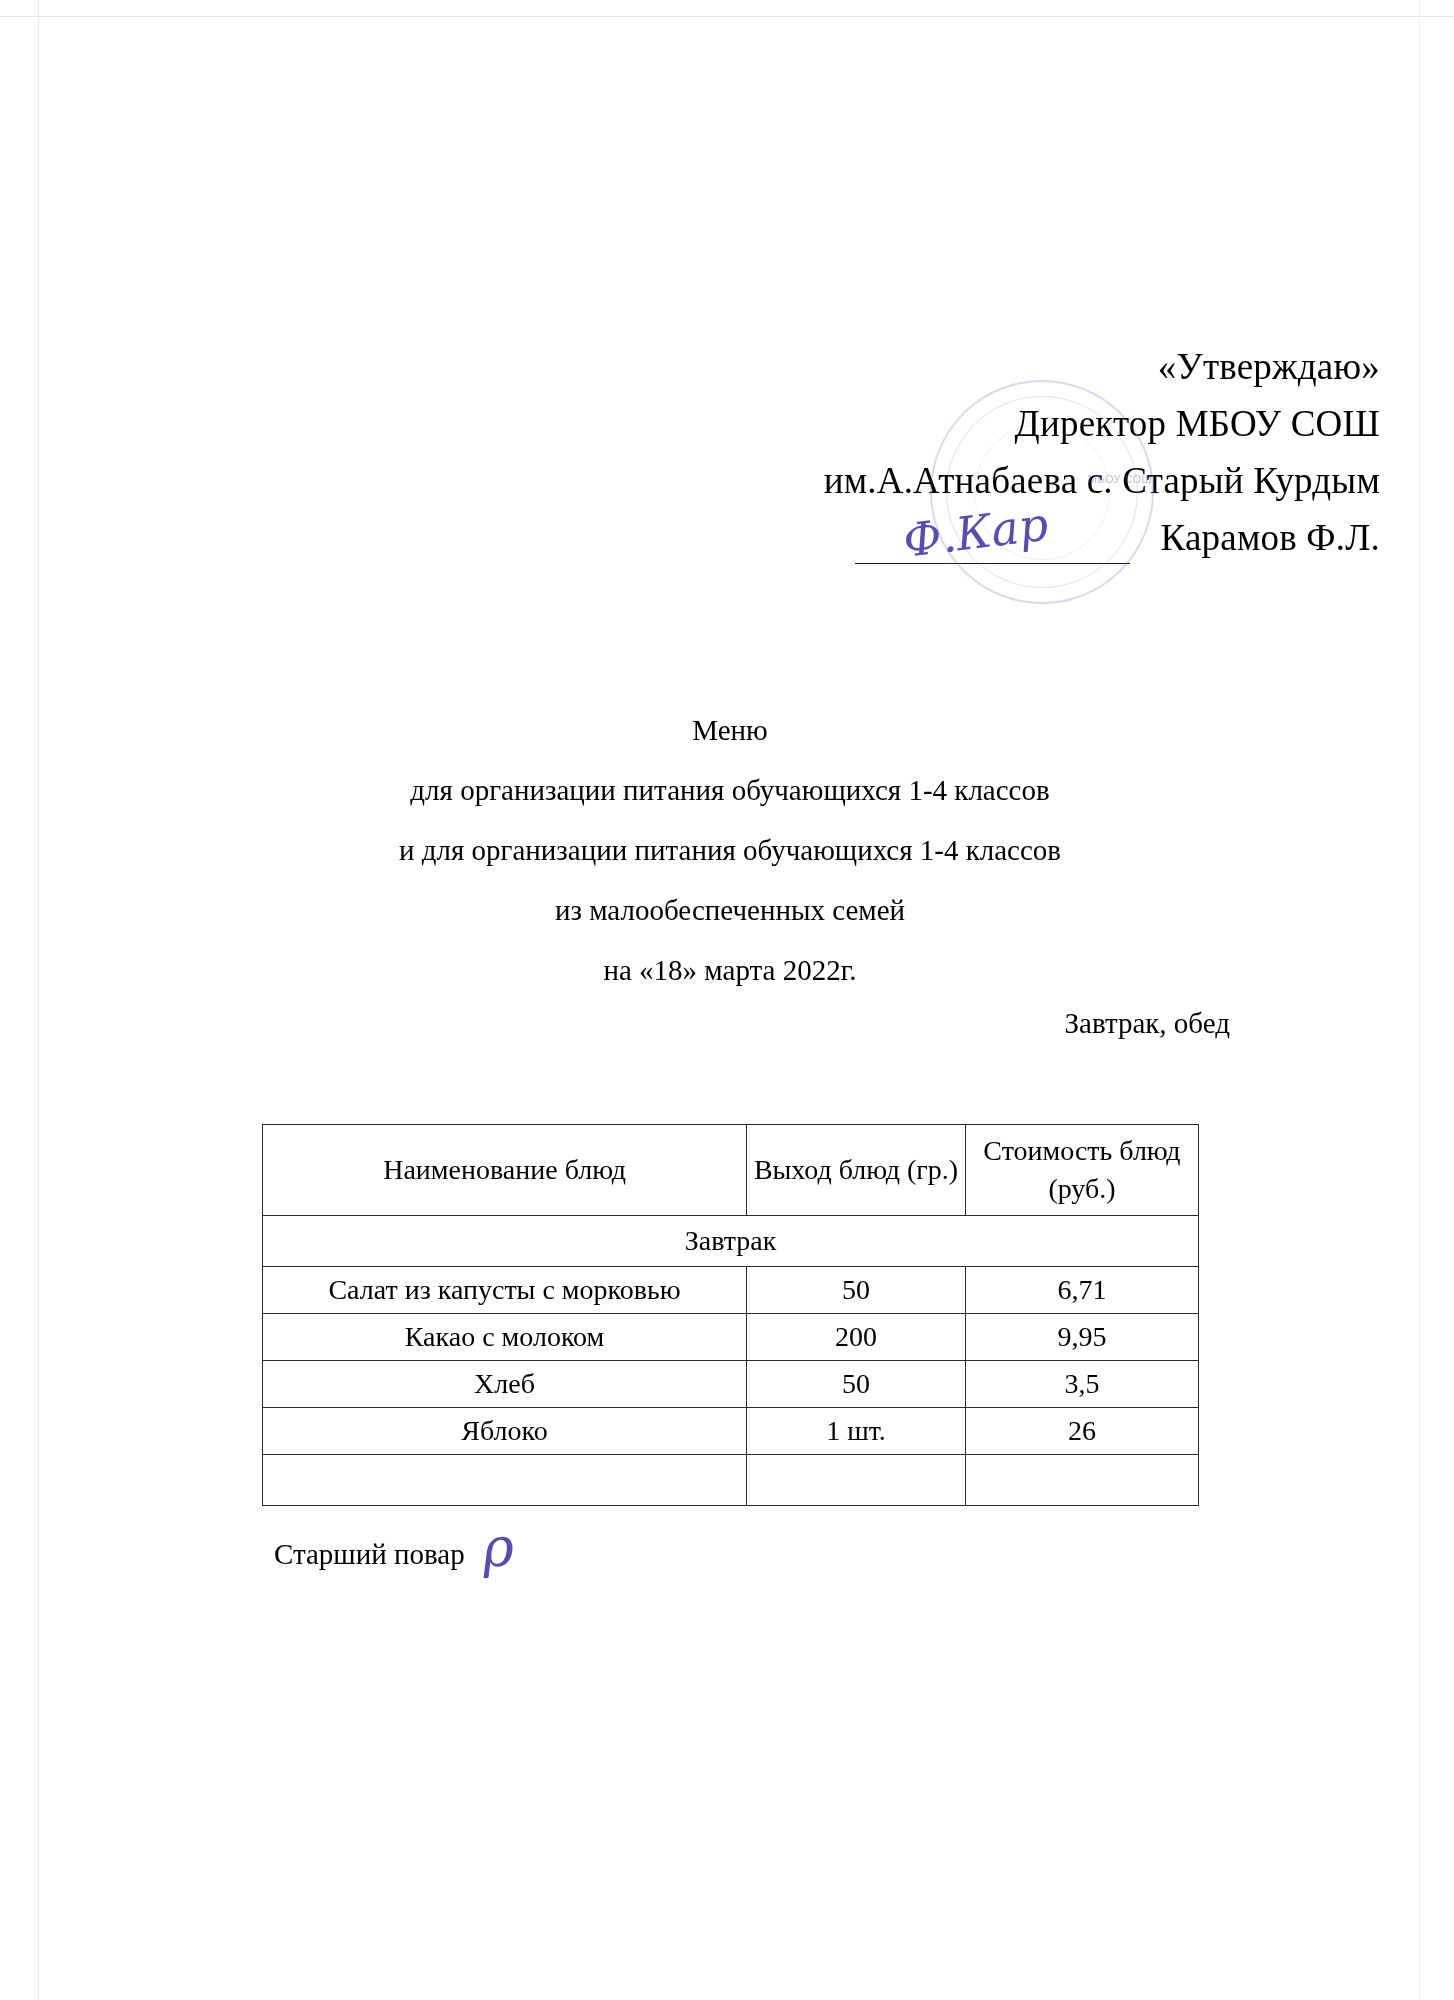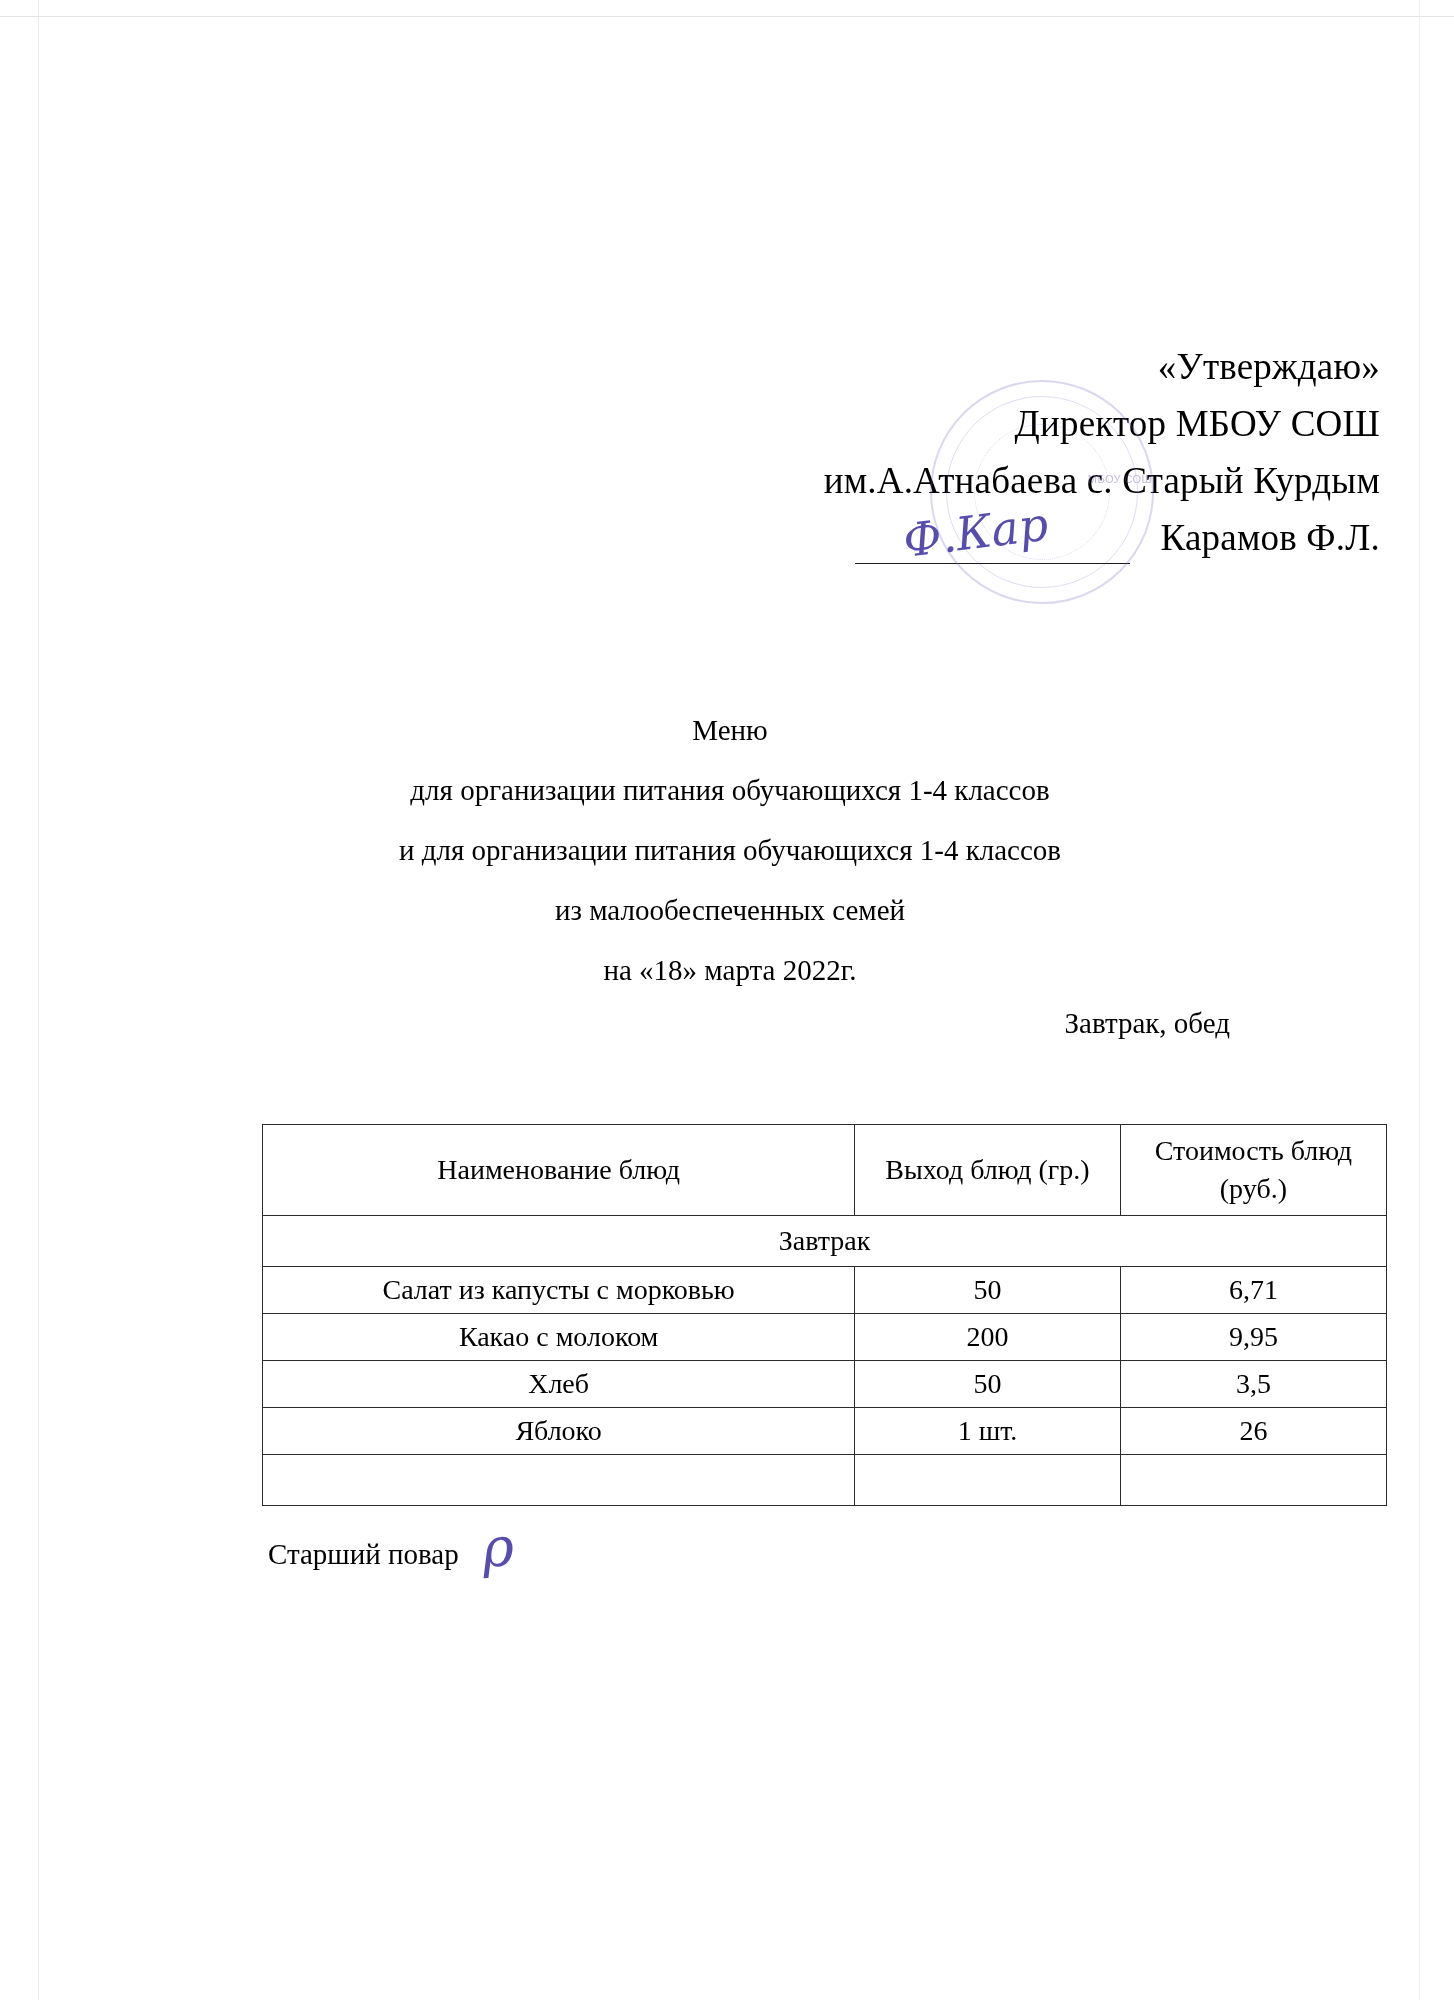--- a/index.html
+++ b/index.html
@@ -159,21 +159,21 @@
     width: 1000px;
     text-align: right;
     font-size: 29px;
   }
 
   
   .menu-table {
     position: absolute;
     left: 262px;
     top: 1124px;
-    width: 1125px;
+    width: 937px;
     border-collapse: collapse;
     font-size: 28px;
   }
   .menu-table td, .menu-table th {
     border: 1.6px solid #2b2b2b;
     padding: 3px 6px;
     text-align: center;
     font-weight: normal;
     line-height: 36px;
     height: 40px;
@@ -189,21 +189,21 @@
   .section-row td {
     height: 44px;
   }
   .empty-row td {
     height: 44px;
   }
 
   
   .footer-sign {
     position: absolute;
-    left: 268px;
+    left: 274px;
     top: 1538px;
     font-size: 29px;
   }
   .signature-cook {
     position: absolute;
     left: 482px;
     top: 1516px;
     color: #3b2fa0;
     font-family: "DejaVu Serif", serif;
     font-style: italic;

